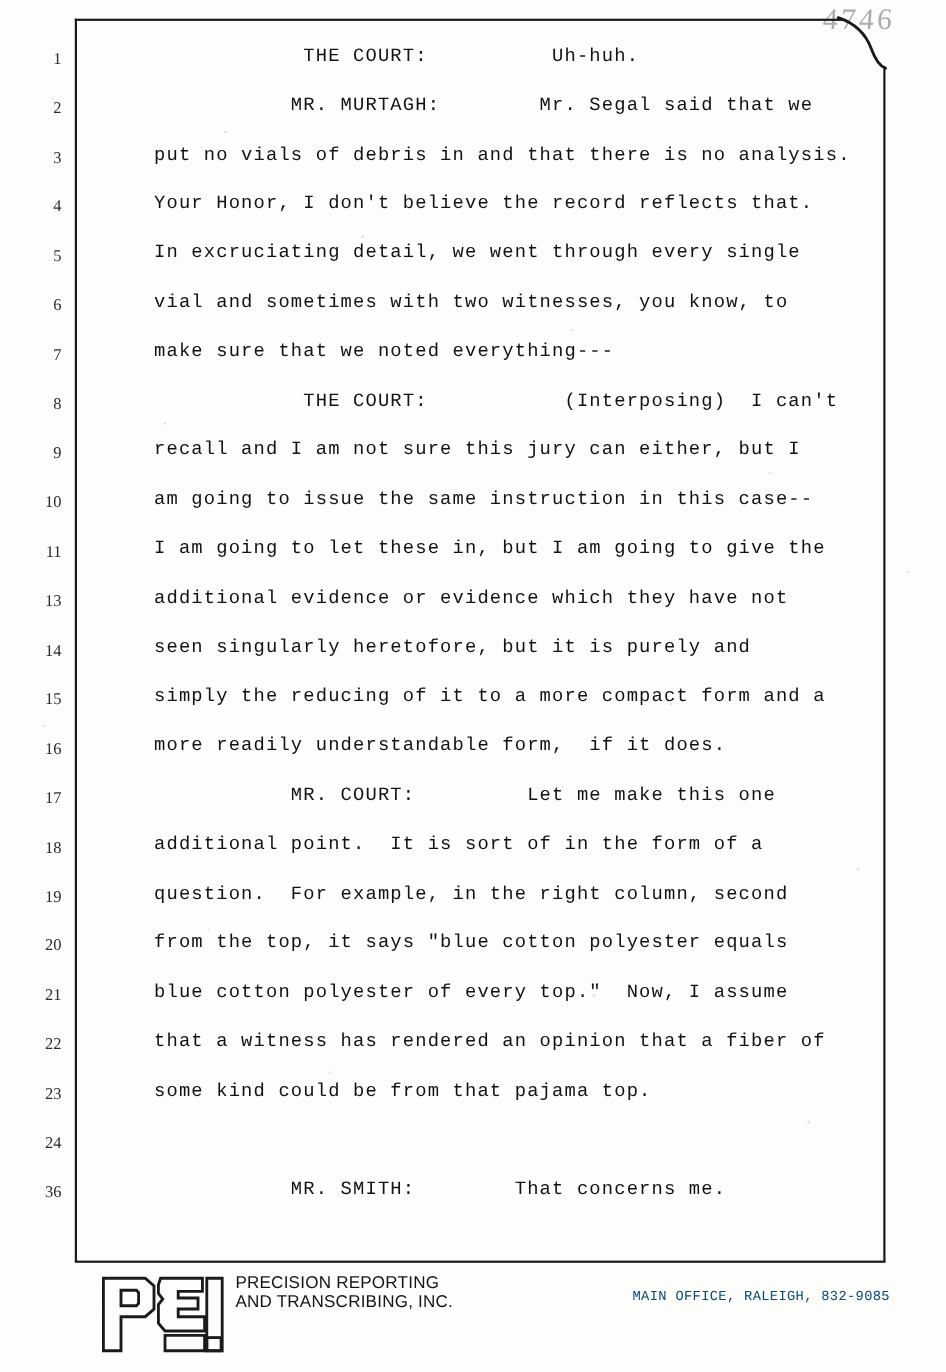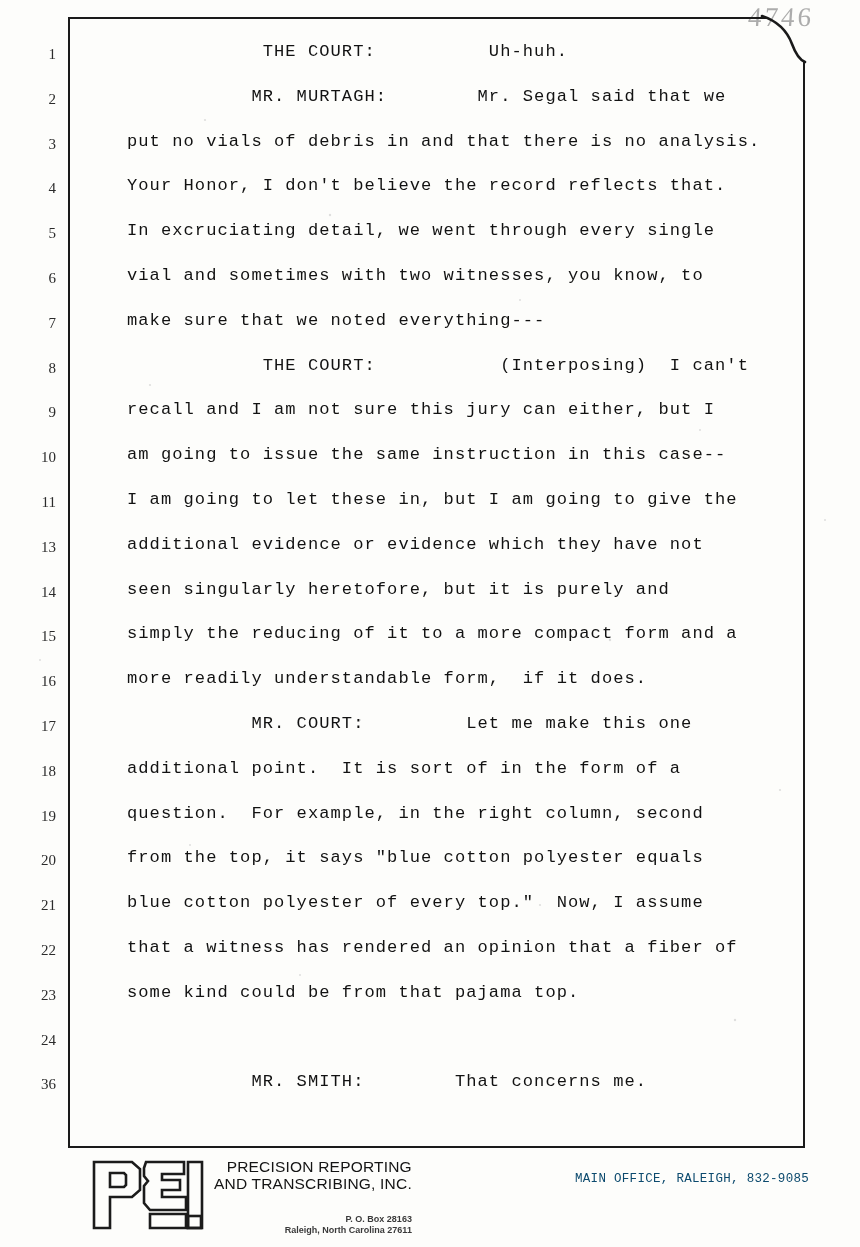--- a/index.html
+++ b/index.html
@@ -92,21 +92,21 @@
     left: 22px;
     top: 6px;
     width: 34px;
     text-align: right;
     font-family: "Liberation Serif", serif;
     font-size: 15px;
     color: #2b2b2b;
   }
   .line-text {
     position: absolute;
-    left: 127px;
+    left: 140px;
     top: 2px;
     font-family: "Liberation Mono", monospace;
     font-size: 17.1px;
     letter-spacing: 1.05px;
     color: #121212;
     white-space: pre;
   }
 
   
   #footer {
@@ -115,21 +115,20 @@
     top: 1154px;
     width: 860px;
     height: 93px;
   }
   #footer-left {
     position: absolute;
     left: 88px;
     top: 0;
     display: flex;
     align-items: flex-start;
-    text-align: right;
   }
   #logo-mark {
     width: 118px;
     height: 78px;
     flex: 0 0 auto;
     margin-top: 2px;
   }
   #logo-text-block {
     margin-left: 8px;
     padding-top: 4px;
@@ -317,24 +316,20 @@
           <path d="M 62 58 L 98 58 L 98 72 L 62 72 Z"></path>
           <path d="M 100 6 L 114 6 L 114 72 L 100 72 Z"></path>
 
           <rect x="100" y="60" width="13" height="12"></rect>
         </g>
       </svg>
 
       <div id="logo-text-block">
         <div class="company-name">PRECISION REPORTING</div>
         <div class="company-name">AND TRANSCRIBING, INC.</div>
-        <div id="address-block">
-          <div>P. O. Box 28163</div>
-          <div>Raleigh, North Carolina  27611</div>
-        </div>
       </div>
     </div>
 
     <div id="footer-right">
       <div id="main-office">MAIN OFFICE, RALEIGH, 832-9085</div>
     </div>
 
   </div>
 
   <svg id="speckle" viewBox="0 0 860 1247" xmlns="http://www.w3.org/2000/svg">

